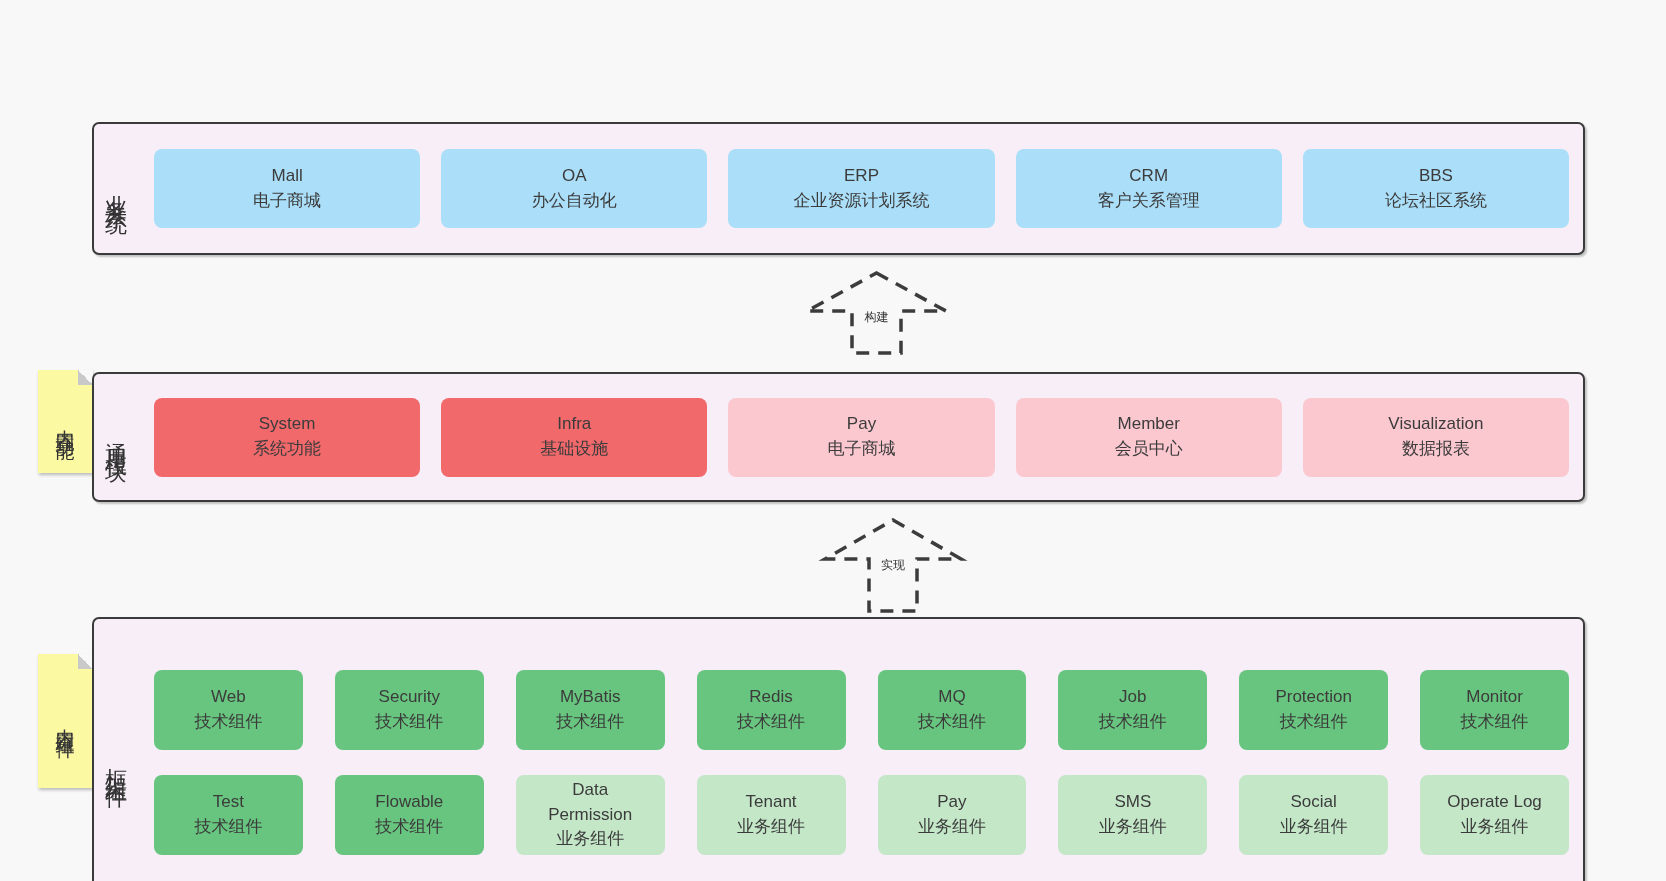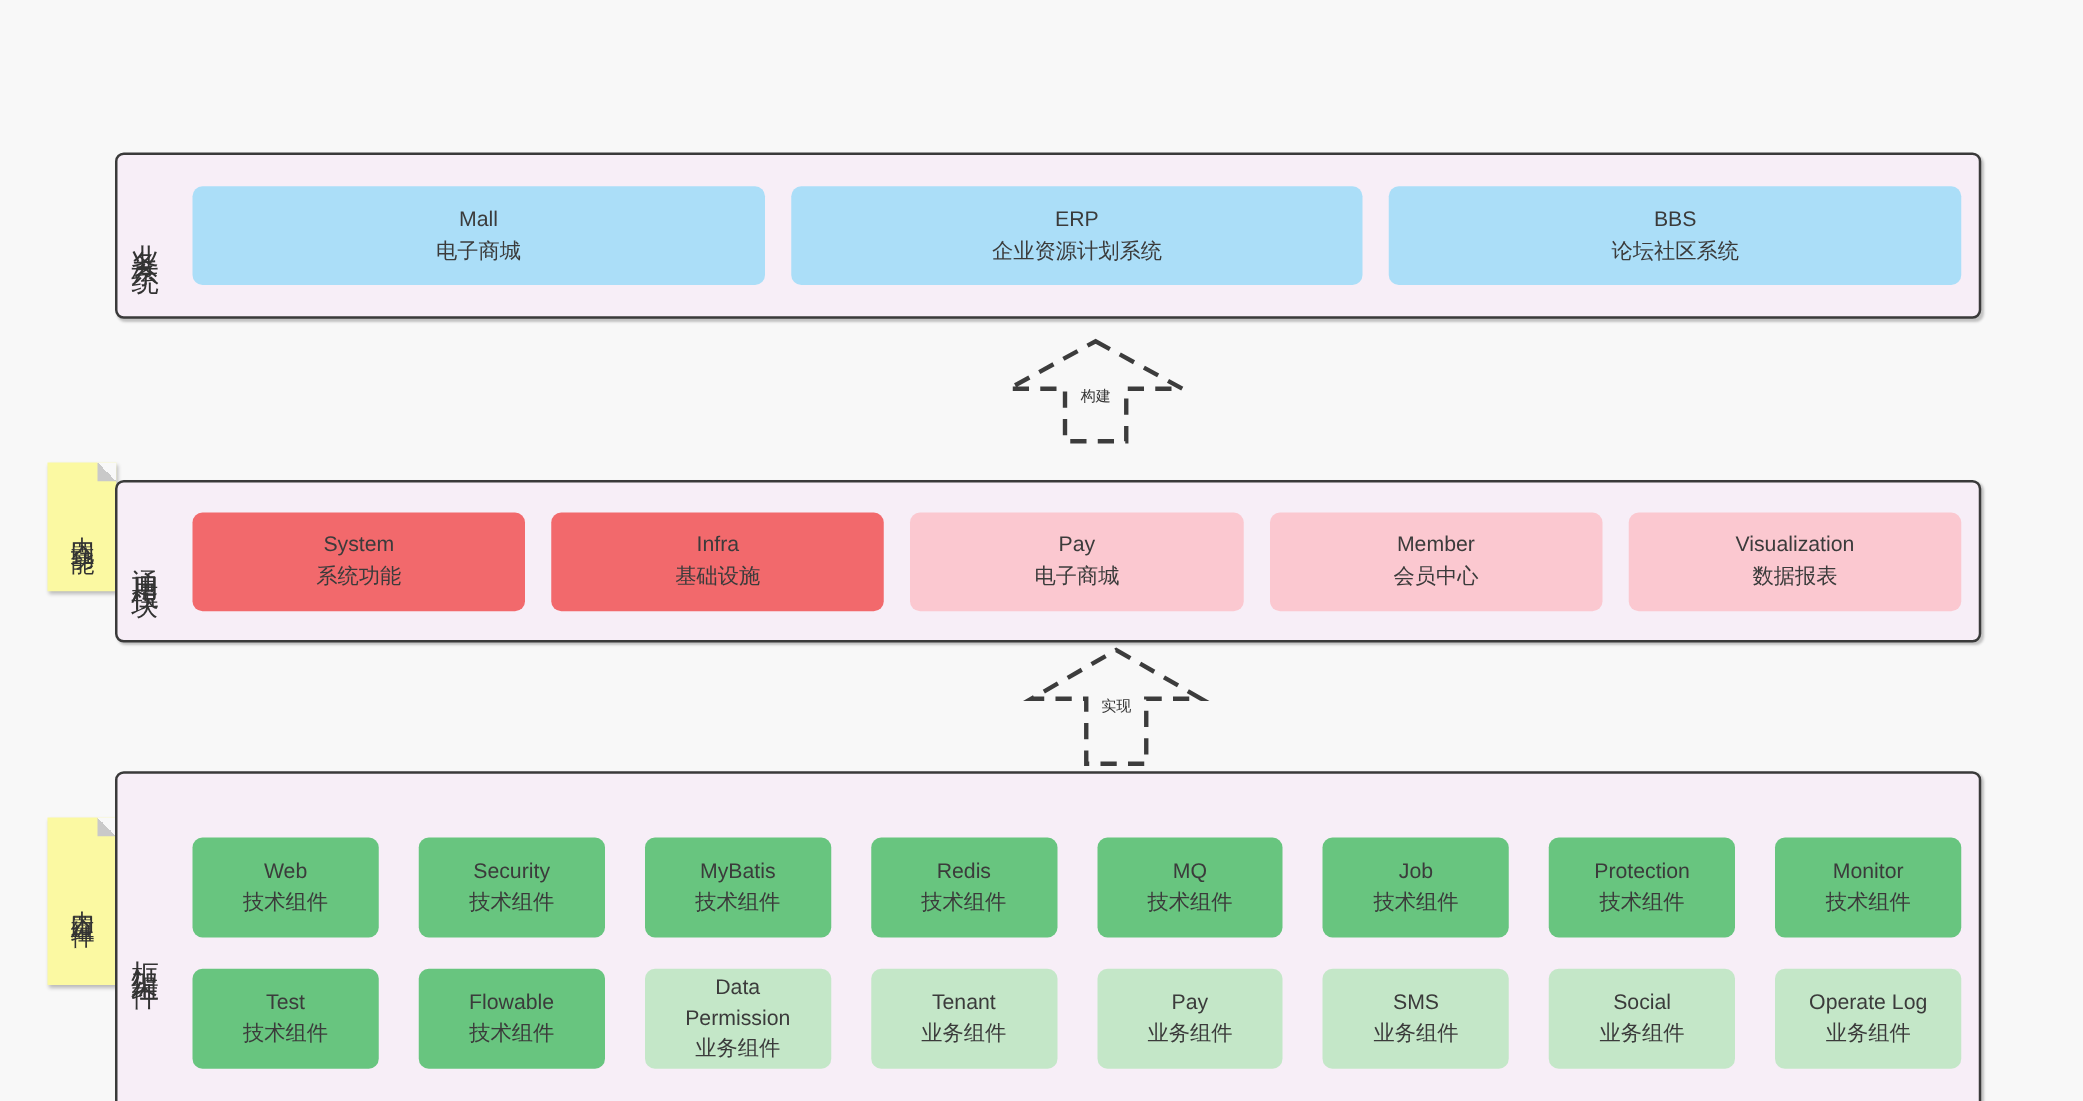--- a/index.html
+++ b/index.html
@@ -14,21 +14,21 @@
   
   .layer {
     position:absolute; left:92px; width:1493px; box-sizing:border-box;
     background:var(--container-bg,#f7eef7);
     border:2px solid var(--container-border,#3a3a3a);
     border-radius:7px;
     box-shadow:2px 2px 2px rgba(0,0,0,0.22);
     display:flex; align-items:center;
   }
   #layer-business   { top:122px; height:133px; }
-  #layer-modules    { top:372px; height:130px;margin-top:12px; }
+  #layer-modules    { top:372px; height:130px; }
   #layer-components { top:617px; height:291px; }
 
   .layer-label {
     position:absolute; left:11px; top:50%; transform:translateY(-50%);
     writing-mode:vertical-rl; text-orientation:upright;
     font-size:22px; letter-spacing:6px; color:#333; line-height:1;
   }
 
   
   .boxes-row {
@@ -91,22 +91,30 @@
 <body>
 
 <div class="layer" id="layer-business">
   <div class="layer-label">业务系统</div>
   <div class="boxes-row">
     <div class="box blue">
       <div class="box-name">Mall</div>
       <div class="box-desc">电子商城</div>
     </div>
     <div class="box blue">
+      <div class="box-name">OA</div>
+      <div class="box-desc">办公自动化</div>
+    </div>
+    <div class="box blue">
       <div class="box-name">ERP</div>
       <div class="box-desc">企业资源计划系统</div>
+    </div>
+    <div class="box blue">
+      <div class="box-name">CRM</div>
+      <div class="box-desc">客户关系管理</div>
     </div>
     <div class="box blue">
       <div class="box-name">BBS</div>
       <div class="box-desc">论坛社区系统</div>
     </div>
   </div>
 </div>
 
 <div class="arrow" id="arrow-build">
   <svg viewBox="0 0 143 84" preserveAspectRatio="none">

